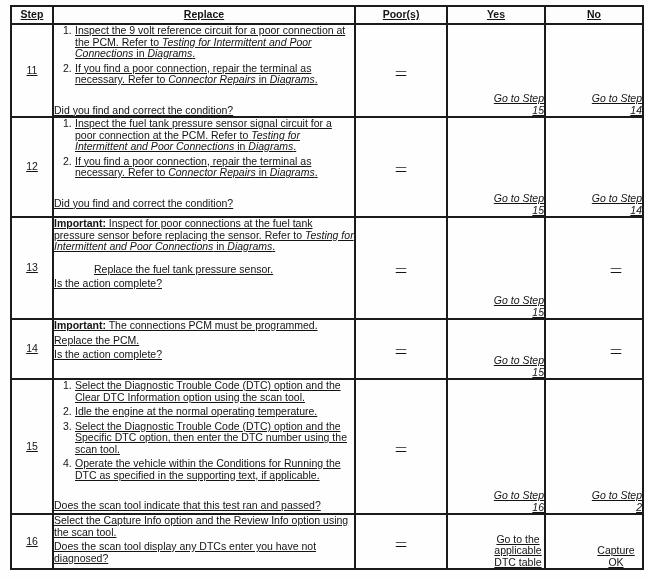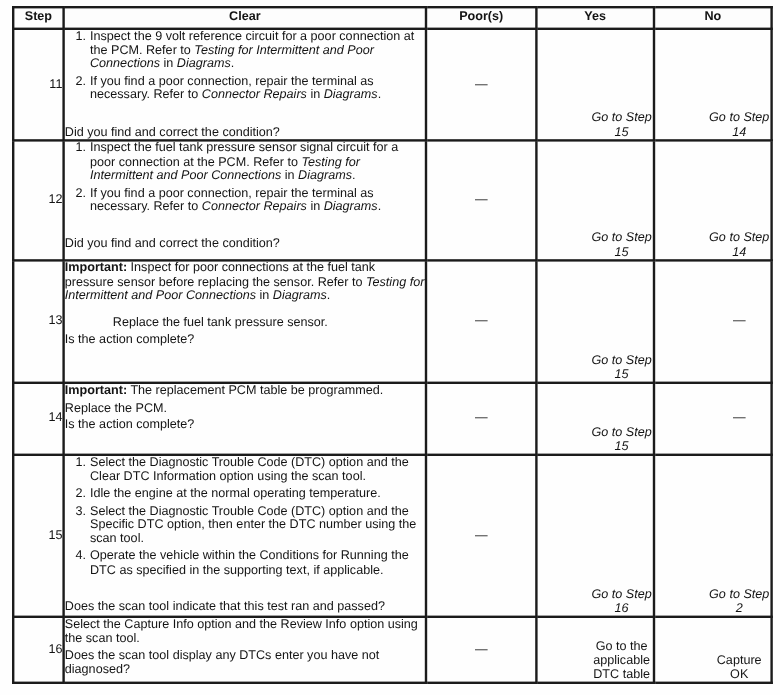--- a/index.html
+++ b/index.html
@@ -5,21 +5,21 @@
   html,body{margin:0;padding:0;}
   body{
     width:650px;height:579px;overflow:hidden;
     background:#ffffff;color:#141414;
     font-family:"Liberation Sans", sans-serif;
     -webkit-font-smoothing:antialiased;
   }
   .page{position:relative;width:650px;height:579px;background:#fefefe;}
   table.dtc{
     position:absolute;left:10px;top:5px;width:632px;
-    border-collapse:collapse;table-layout:fixed;
+    border-collapse:collapse;table-layout:fixed;text-decoration:underline;
   }
   table.dtc th, table.dtc td{
     border:2px solid #1b1b1b;
     padding:0;
     font-size:10.5px;line-height:11.5px;
   }
   
   col.c-step{width:42px;}
   col.c-action{width:302px;}
   col.c-values{width:92px;}
@@ -32,54 +32,54 @@
     background:#fdfdfd;
   }
   
   tbody tr.r0{height:90px;}
   tbody tr.r1{height:100px;}
   tbody tr.r2{height:102px;}
   tbody tr.r3{height:60px;}
   tbody tr.r4{height:135px;}
   tbody tr.r5{height:55px;}
   
-  td.col-step{text-align:right;vertical-align:middle;font-size:10.5px;}
+  td.col-step{text-align:center;vertical-align:middle;font-size:10.5px;}
   td.col-action{vertical-align:top;padding:3px 6px 3px 5px;}
   td.col-values{text-align:center;vertical-align:middle;font-size:11px;}
   td.col-yes, td.col-no{
     text-align:center;vertical-align:bottom;padding:2px 4px 3px 4px;
   }
   td.mid{vertical-align:middle;padding-bottom:2px;}
   
   .item{margin:0 0 3px 0;position:relative;}
   .item.num{padding-left:21px;}
   .num-label{position:absolute;left:9px;top:0;}
   .item.question{margin-top:19px;margin-bottom:0;}
   .item.gap{margin-top:11px;padding-left:40px;}
-  .it{font-style:italic;}
+  .it{font-style:italic;text-align:right;}
   .bd{font-weight:bold;}
   .cell-text{display:block;margin-left:44px;}
   .cell-text.it{font-style:italic;}
 </style>
 </head>
 <body>
 
 <div class="page">
   <table class="dtc">
     <colgroup>
       <col class="c-step">
         <col class="c-action">
         <col class="c-values">
         <col class="c-yes">
         <col class="c-no">
     </colgroup>
     <thead>
       <tr>
         <th>Step</th>
-        <th>Clear</th>
+        <th>Replace</th>
         <th>Poor(s)</th>
         <th>Yes</th>
         <th>No</th>
       </tr>
     </thead>
     <tbody>
         <tr class="r0">
           <td class="col-step">
             <div>11</div>
           </td>
@@ -134,21 +134,21 @@
           </td>
           <td class="col-no mid">
             <div class="cell-text">—</div>
           </td>
         </tr>
         <tr class="r3">
           <td class="col-step">
             <div>14</div>
           </td>
           <td class="col-action">
-            <div class="item para"><span class="bd">Important:</span><span> The replacement PCM table be programmed.</span></div>
+            <div class="item para"><span class="bd">Important:</span><span> The connections PCM must be programmed.</span></div>
             <div class="item para"><span>Replace the PCM.</span></div>
             <div class="item para"><span>Is the action complete?</span></div>
           </td>
           <td class="col-values">
             <div>—</div>
           </td>
           <td class="col-yes">
             <div class="cell-text it">Go to Step 15</div>
           </td>
           <td class="col-no mid">

